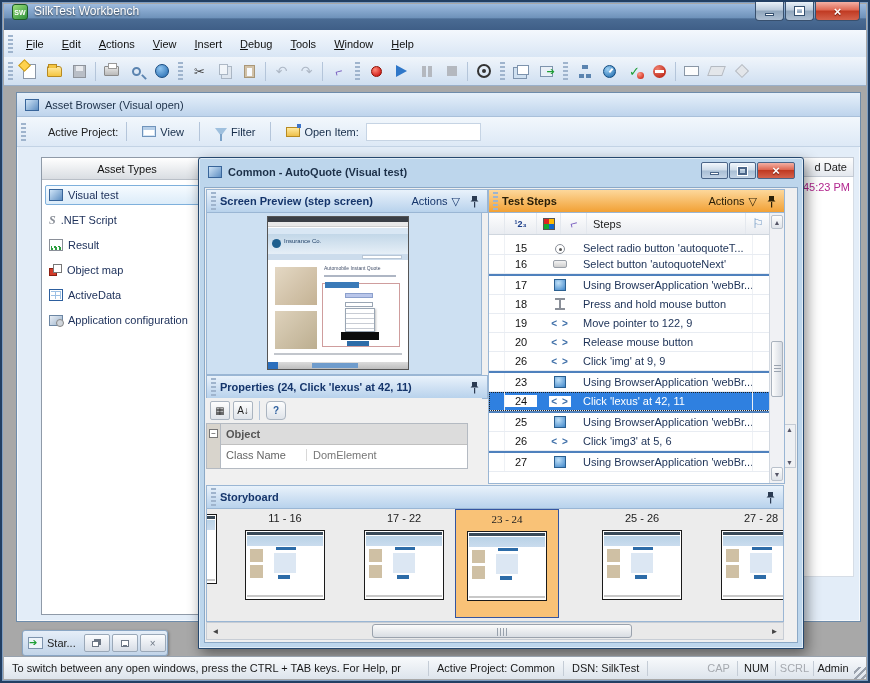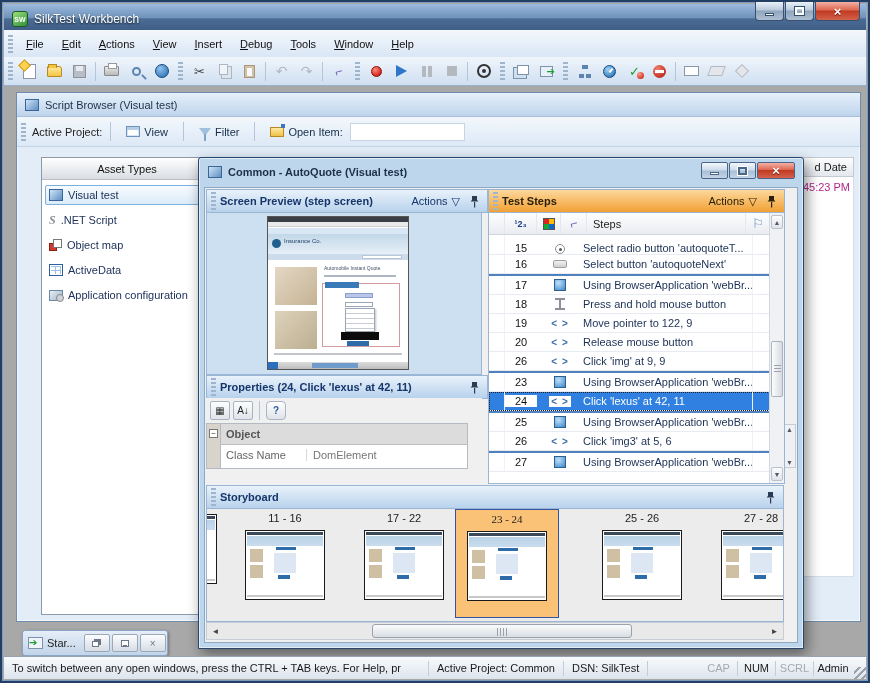--- a/index.html
+++ b/index.html
@@ -4,21 +4,21 @@
 <style>
   * { margin:0; padding:0; box-sizing:border-box; }
   html,body { width:870px; height:683px; }
   body { font-family:"Liberation Sans","DejaVu Sans",sans-serif; font-size:11px; color:#222;
          position:relative; overflow:hidden; background:#a8a8a8; }
 
   
   .frame { position:absolute; inset:0; border:2px solid #223f63; box-shadow:0 0 0 1px #7d9cc0 inset; }
   .titlebar { position:absolute; left:2px; top:2px; right:2px; height:30px;
       background:linear-gradient(180deg,#9cbade 0%,#6f93bb 45%,#4a6b93 50%,#3b5a83 100%);
-      display:flex; align-items:center; }
+      display:flex; }
   .app-icon { width:16px; height:16px; margin:0 6px 0 8px; border-radius:3px;
       background:linear-gradient(145deg,#9adf7a,#2f8f3c); border:1px solid #1c5a26;
       color:#fff; font-size:7px; font-weight:bold; display:flex; align-items:center; justify-content:center; }
   .title-text { color:#fff; font-size:12px; text-shadow:0 1px 2px rgba(0,0,0,.7); }
   .winbtns { position:absolute; right:8px; top:0; display:flex; }
   .wbtn { width:29px; height:19px; border:1px solid #38506e; border-top:none;
       border-radius:0 0 4px 4px; margin-left:1px;
       background:linear-gradient(180deg,#e9f1f8 0%,#b9c9da 45%,#8fa5bc 50%,#aebfd2 100%);
       display:flex; align-items:center; justify-content:center; }
   .wbtn.close { width:45px; background:linear-gradient(180deg,#f3b0a4 0%,#dd6752 45%,#c03a22 50%,#d4624c 100%); }
@@ -376,25 +376,25 @@
         <span class="i-shpara"></span>
       </div>
     <div class="tbtn">
         <span class="i-shdiam"></span>
       </div>
   </div>
 
   <div class="ab">
     <div class="ab-title">
       <span class="i-vt" style="margin:0 6px 0 8px;"></span>
-      <span>Script Browser (Visual test)</span>
+      <span>Asset Browser (Visual open)</span>
     </div>
     <div class="ab-toolbar">
       <span class="vgrip"></span>
-      <span style="margin-left:2px;">Active Project:</span>
+      <span style="margin-left:18px;">Active Project:</span>
       <span class="tsep" style="margin:0 8px;"></span>
       <div class="ab-btn">
         <span class="i-view"></span>
         <span>View</span>
       </div>
       <span class="tsep" style="margin:0 8px;"></span>
       <div class="ab-btn">
         <span class="i-funnel"></span>
         <span>Filter</span>
       </div>
@@ -408,20 +408,24 @@
 
     <div class="at-panel">
       <div class="at-header">Asset Types</div>
       <div class="at-item sel">
         <span class="i-vt"></span>
         <span>Visual test</span>
       </div>
       <div class="at-item">
         <span class="i-script">S</span>
         <span>.NET Script</span>
+      </div>
+      <div class="at-item">
+        <span class="i-result"></span>
+        <span>Result</span>
       </div>
       <div class="at-item">
         <span class="i-omap"></span>
         <span>Object map</span>
       </div>
       <div class="at-item">
         <span class="i-adata"></span>
         <span>ActiveData</span>
       </div>
       <div class="at-item">

